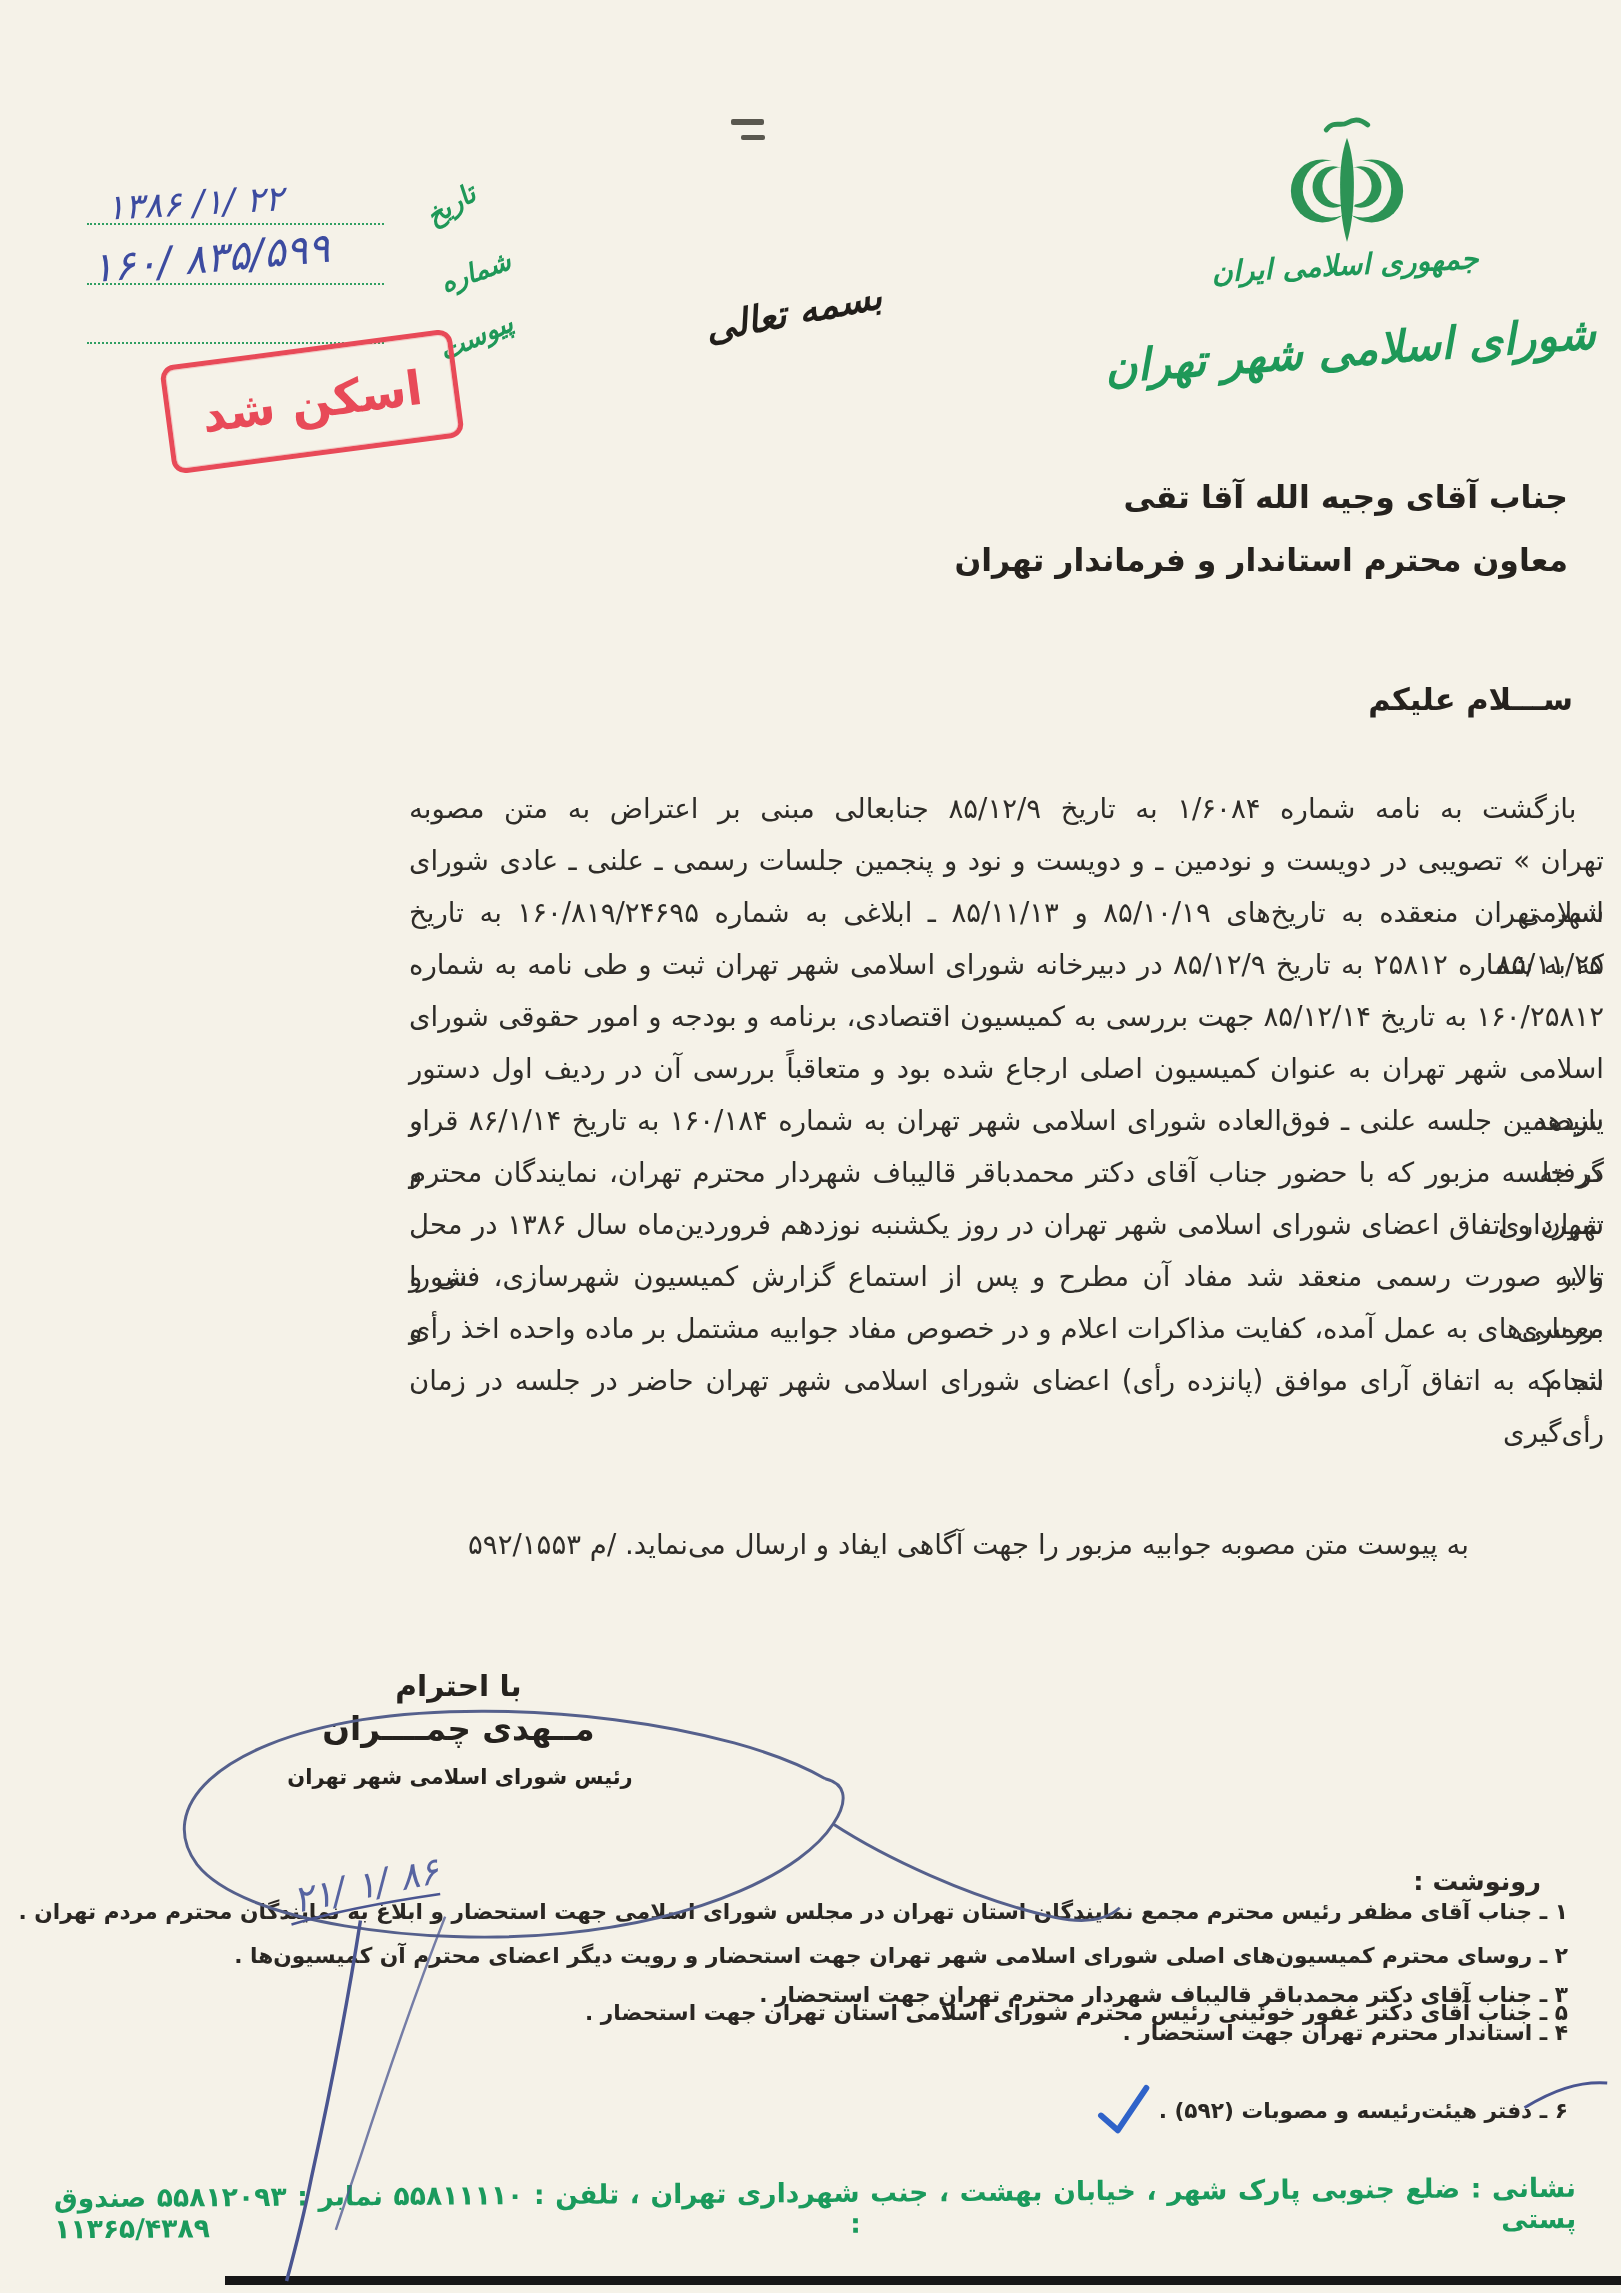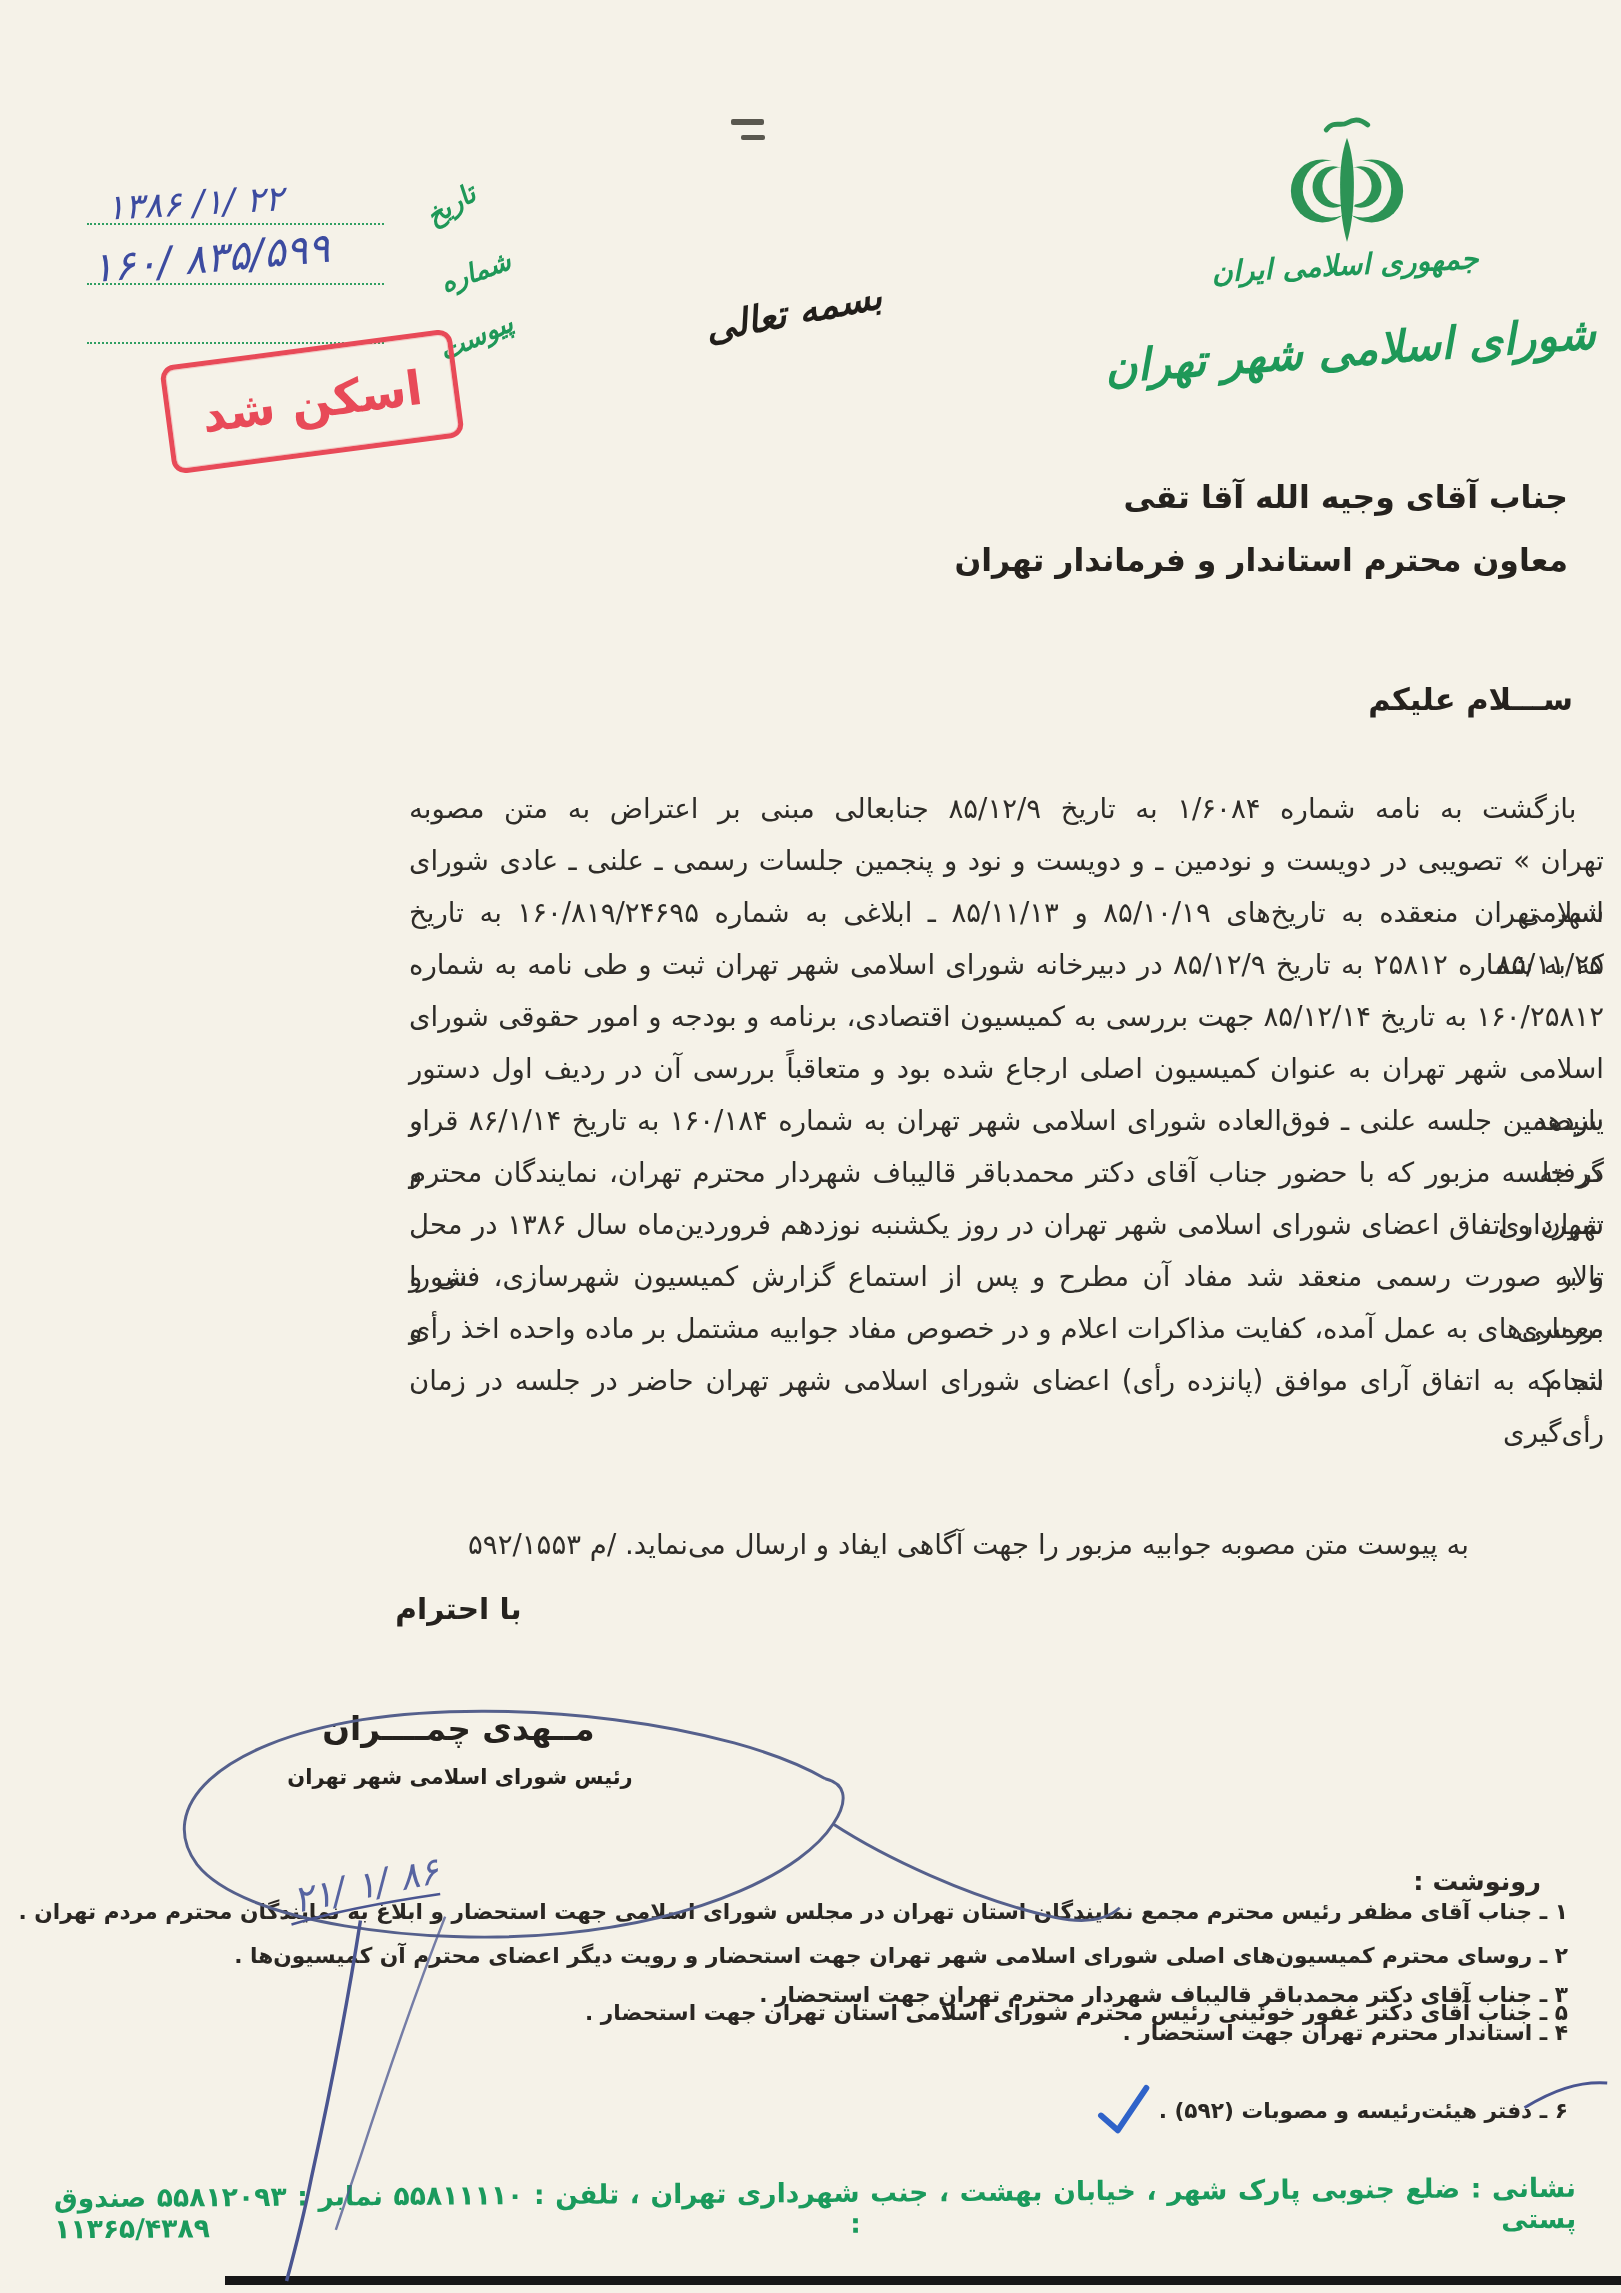--- a/index.html
+++ b/index.html
@@ -34,21 +34,21 @@
   .bodywrap{left:409px; top:783px; width:1195px;}
   .bline{
     height:52px; line-height:52px; font-size:27.6px; color:#2e2c28;
     text-align:justify; text-align-last:justify; overflow:visible; white-space:normal;
   }
   .bline.first{padding-right:27.6px;}
   .bline.last{text-align-last:right;}
   .closing{left:409px; top:1519px; width:1195px; height:52px; line-height:52px; font-size:27.6px; color:#2e2c28; text-align:left; padding-left:59px; box-sizing:border-box;}
   
   .sig{font-weight:bold; color:#25221e; text-align:center; white-space:nowrap;}
-  .sig-respect{left:345px; top:1592px; width:227px; font-size:29.6px;}
+  .sig-respect{left:345px; top:1669px; width:227px; font-size:29.6px;}
   .sig-name{left:296px; top:1710px; width:325px; font-size:32.5px;}
   .sig-title{left:248px; top:1765px; width:424px; font-size:21px;}
   .sig-handdate{left:292px; top:1864px; font-size:37px; color:#47559a; font-style:italic; transform:rotate(-12deg); direction:ltr; white-space:nowrap; opacity:.9;}
   
   .cc-head{right:80px; top:1866px; font-size:25.6px; font-weight:bold; color:#2a2723; white-space:nowrap;}
   .cc-item{right:53px; font-size:21.7px; font-weight:bold; color:#2a2723; white-space:nowrap;}
   
   .footer{
     left:54px; top:2177px; width:1522px; font-size:26.6px; font-weight:bold; color:#1a9a5c;
     text-align:justify; text-align-last:justify; transform:rotate(-0.4deg); 

